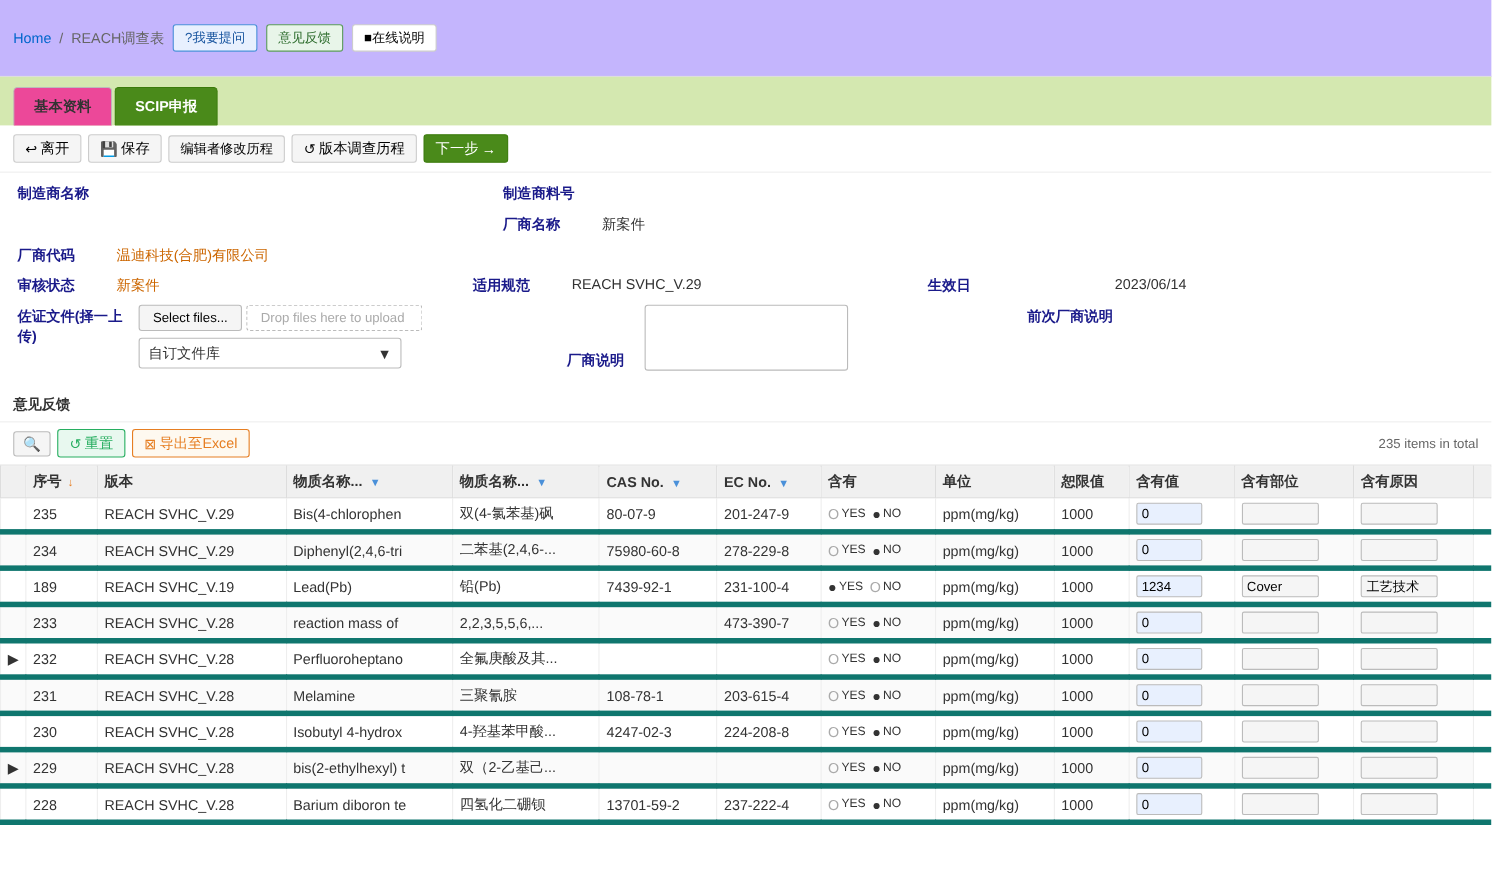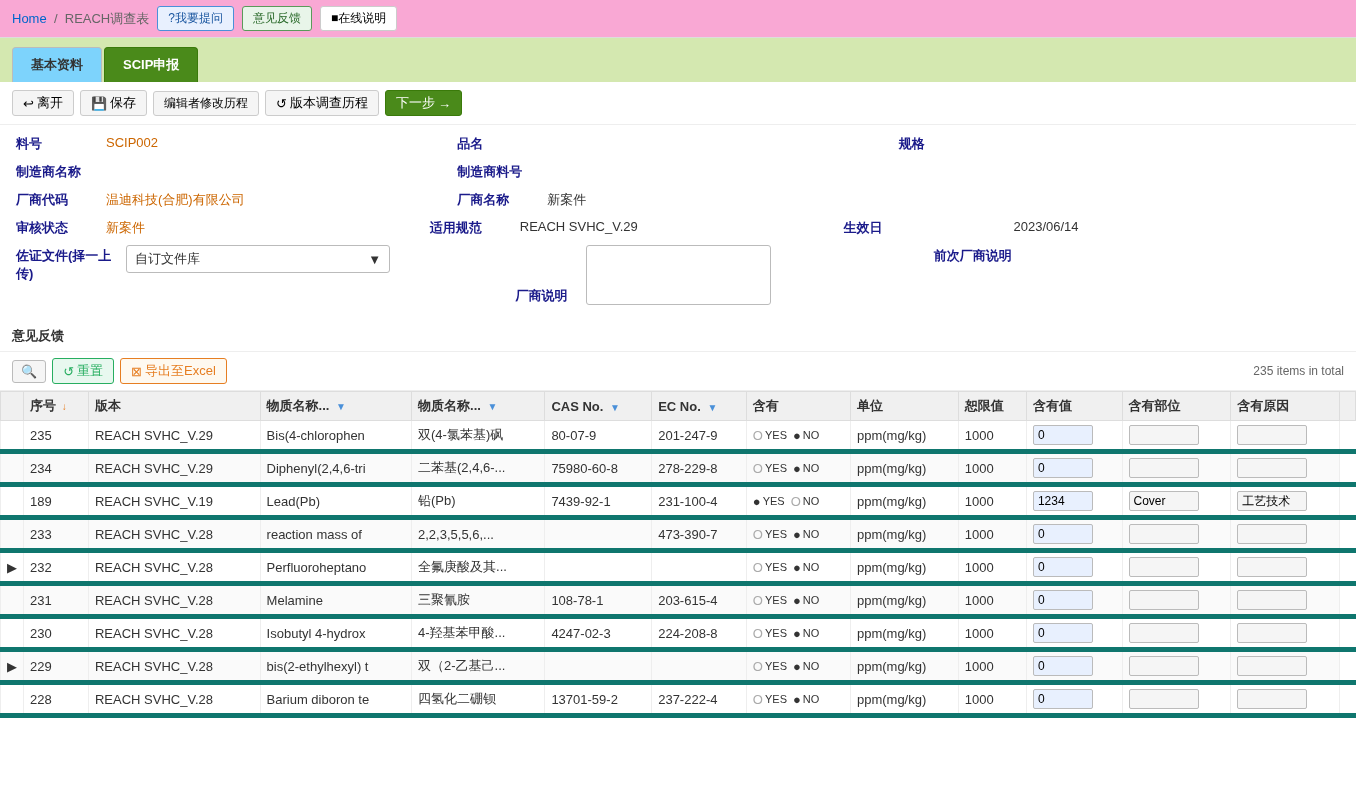--- a/index.html
+++ b/index.html
@@ -1,49 +1,49 @@
 <!DOCTYPE html>
 <html><head>
   <meta charset="utf-8">
   <style>
     * { box-sizing: border-box; margin: 0; padding: 0; font-family: Arial, sans-serif; font-size: 13px; }
     body { background: #fff; color: #333; }
 
     
-    .top-nav { display: flex; align-items: center; padding: 6px 12px; background: #f9a8d4; border-bottom: 1px solid #ddd; gap: 8px; }
+    .top-nav { display: flex; align-items: center; padding: 22px 12px; background: #c4b5fd; border-bottom: 1px solid #ddd; gap: 8px; }
     .breadcrumb { color: #666; font-size: 13px; }
     .breadcrumb a { color: #0066cc; text-decoration: none; }
     .nav-btn { padding: 3px 10px; border: 1px solid #ccc; border-radius: 3px; background: #fff; cursor: pointer; font-size: 12px; }
     .nav-btn.blue { background: #e8f0fe; border-color: #4a90d9; color: #1a56a0; }
     .nav-btn.green { background: #e8f5e9; border-color: #5a9a5a; color: #2a6a2a; }
 
     
     .tabs-bar { background: #d4e8b0; padding: 0 12px; display: flex; align-items: flex-end; height: 44px; }
     .tab { padding: 8px 18px; border: 1px solid #bbb; border-bottom: none; border-radius: 4px 4px 0 0; cursor: pointer; font-size: 13px; font-weight: bold; margin-right: 2px; }
-    .tab.active { background: #7dd3fc; color: #333; }
+    .tab.active { background: #ec4899; color: #333; }
     .tab.inactive { background: #4a8a1a; color: #fff; border-color: #3a7a0a; }
 
     
     .toolbar { display: flex; align-items: center; gap: 6px; padding: 8px 12px; border-bottom: 1px solid #eee; }
     .toolbar-btn { padding: 3px 10px; border: 1px solid #ccc; border-radius: 3px; background: #f5f5f5; cursor: pointer; font-size: 12px; display: flex; align-items: center; gap: 3px; }
 
     
     .form-area { padding: 8px 16px; }
     .form-row { display: flex; align-items: flex-start; margin-bottom: 8px; }
     .form-label { color: #1a1a8a; font-size: 13px; width: 90px; min-width: 90px; padding-top: 2px; font-weight: bold; }
     .form-value { color: #cc6600; font-size: 13px; padding-top: 2px; min-width: 120px; }
     .form-value.black { color: #333; }
     .form-col { flex: 1; display: flex; align-items: flex-start; }
 
     
     .file-upload-area { display: flex; flex-direction: column; gap: 6px; }
     .file-upload-row { display: flex; align-items: center; gap: 4px; }
     .select-files-btn { padding: 4px 12px; border: 1px solid #bbb; border-radius: 3px; background: #f5f5f5; cursor: pointer; font-size: 12px; }
     .drop-zone { border: 1px dashed #bbb; border-radius: 3px; padding: 4px 12px; color: #aaa; font-size: 12px; flex: 1; min-width: 160px; }
-    .file-dropdown { display: flex; align-items: center; border: 1px solid #bbb; border-radius: 3px; background: #fff; padding: 4px 8px; width: 264px; justify-content: space-between; cursor: pointer; }
+    .file-dropdown { display: flex; align-items: center; border: 1px solid #bbb; border-radius: 3px; background: #fff; padding: 4px 8px; width: 239px; justify-content: space-between; cursor: pointer; }
 
     
     .mfr-textarea { border: 1px solid #bbb; border-radius: 3px; width: 185px; height: 60px; resize: none; padding: 3px; font-size: 12px; }
 
     
     .section-title { padding: 6px 12px; font-size: 13px; font-weight: bold; color: #333; }
 
     
     .search-bar { display: flex; align-items: center; gap: 6px; padding: 6px 12px; border-top: 1px solid #eee; border-bottom: 1px solid #eee; }
     .search-input { border: 1px solid #bbb; border-radius: 3px; padding: 4px 8px; width: 340px; font-size: 12px; }
@@ -99,49 +99,35 @@
     <span>版本调查历程</span>
   </button>
   <button class="toolbar-btn" style="background:#4a8a1a;color:#fff;border-color:#3a7a0a;">
     <span>下一步</span>
     <span>→</span>
   </button>
 </div>
 
 <div class="form-area">
 
-  <div class="form-row">
-    <div class="form-col" style="flex:1;">
-      <span class="form-label">料号</span>
-      <span class="form-value">SCIP002</span>
-    </div>
-    <div class="form-col" style="flex:1;">
-      <span class="form-label">品名</span>
-      <span class="form-value"></span>
-    </div>
-    <div class="form-col" style="flex:1;">
-      <span class="form-label">规格</span>
-      <span class="form-value"></span>
-    </div>
-  </div>
 
   <div class="form-row">
     <div class="form-col" style="flex:1;">
       <span class="form-label">制造商名称</span>
       <span class="form-value"></span>
     </div>
     <div class="form-col" style="flex:1;">
       <span class="form-label">制造商料号</span>
       <span class="form-value"></span>
     </div>
     <div class="form-col" style="flex:1;"></div>
   </div>
 
   <div class="form-row">
-    <div class="form-col" style="flex:1;">
+    <div class="form-col" style="flex:1;margin-top:28px;">
       <span class="form-label">厂商代码</span>
       <span class="form-value" style="color:#cc6600;">温迪科技(合肥)有限公司</span>
     </div>
     <div class="form-col" style="flex:1;">
       <span class="form-label">厂商名称</span>
       <span class="form-value black" style="color:#333;">新案件</span>
     </div>
     <div class="form-col" style="flex:1;"></div>
   </div>
 
@@ -157,20 +143,24 @@
     <div class="form-col" style="flex:1.2;">
       <span class="form-label" style="width:50px;min-width:50px;">生效日</span>
       <span class="form-value black" style="color:#333;margin-left:120px;">2023/06/14</span>
     </div>
   </div>
 
   <div class="form-row" style="align-items:flex-start; margin-top:4px;">
     <div style="flex:1.2; display:flex; align-items:flex-start;">
       <span class="form-label" style="width:110px;min-width:110px;">佐证文件(择一上传)</span>
       <div class="file-upload-area">
+        <div class="file-upload-row">
+          <button class="select-files-btn">Select files...</button>
+          <div class="drop-zone">Drop files here to upload</div>
+        </div>
         <div class="file-dropdown">
           <span>自订文件库</span>
           <span>▼</span>
         </div>
       </div>
     </div>
     <div style="flex:1; display:flex; align-items:flex-end; margin-left:12px;">
       <span class="form-label" style="width:70px;min-width:70px;">厂商说明</span>
       <textarea class="mfr-textarea" style=""></textarea>
     </div>

